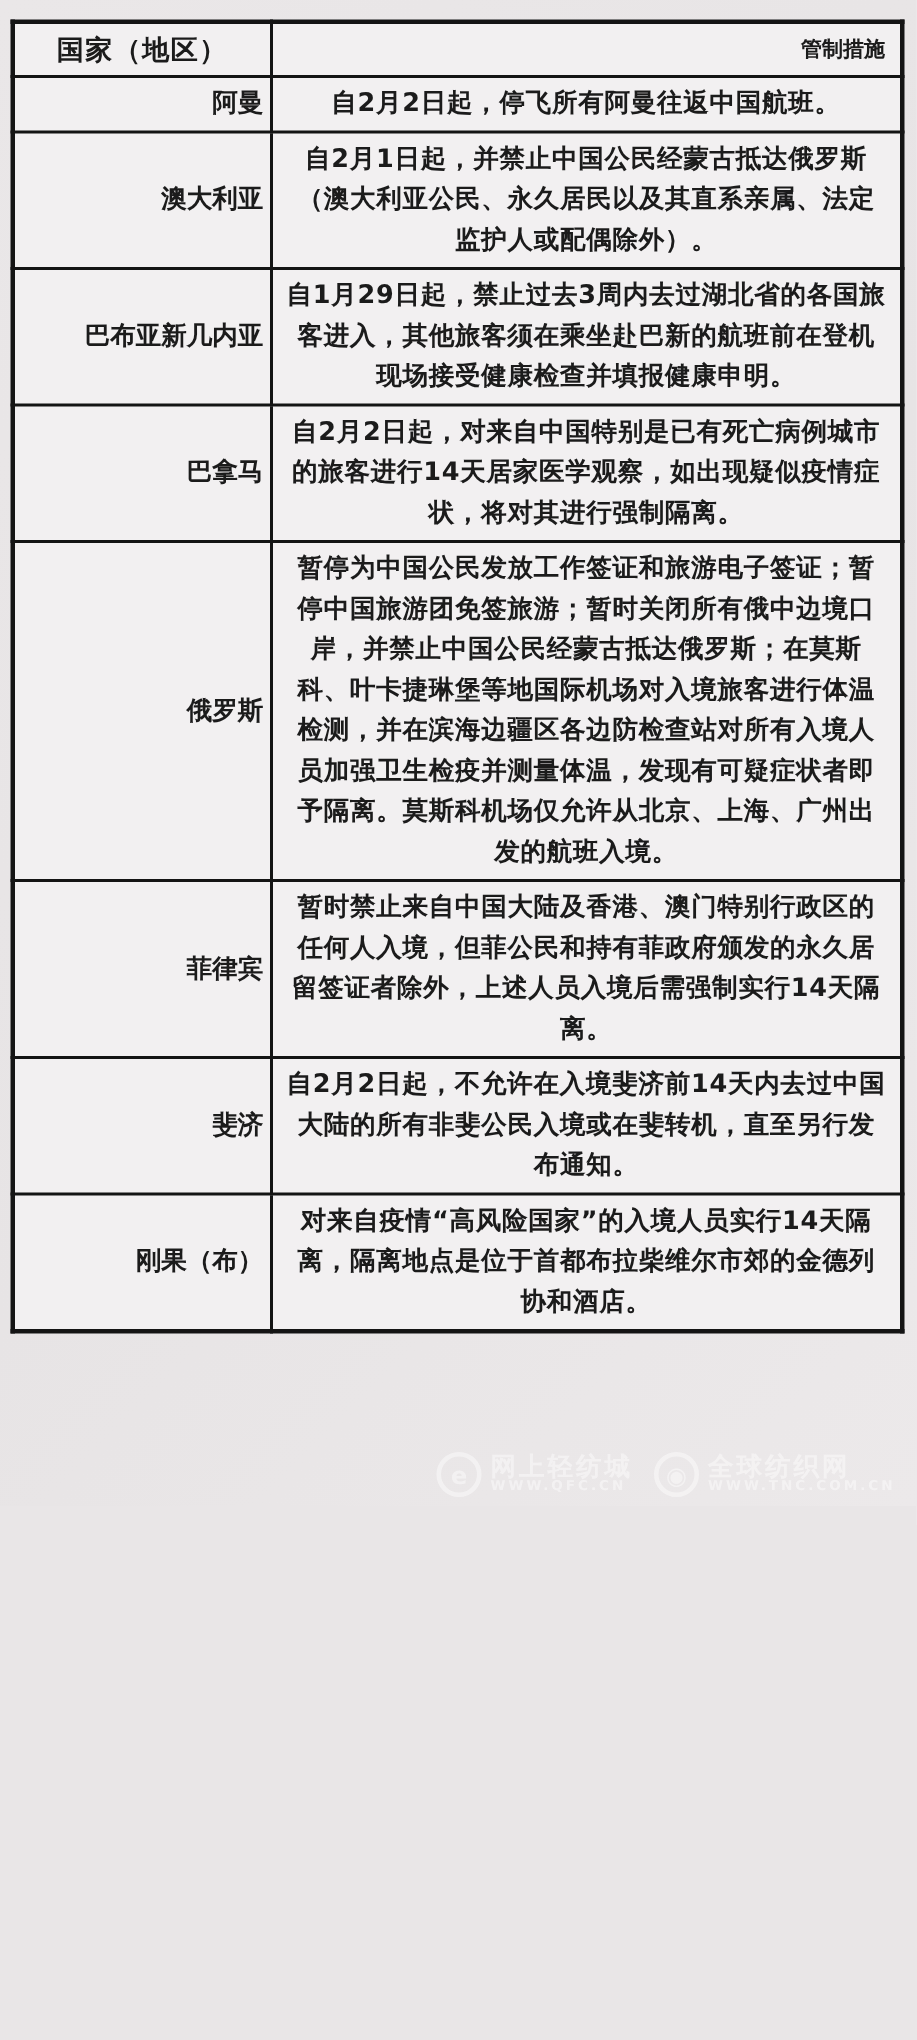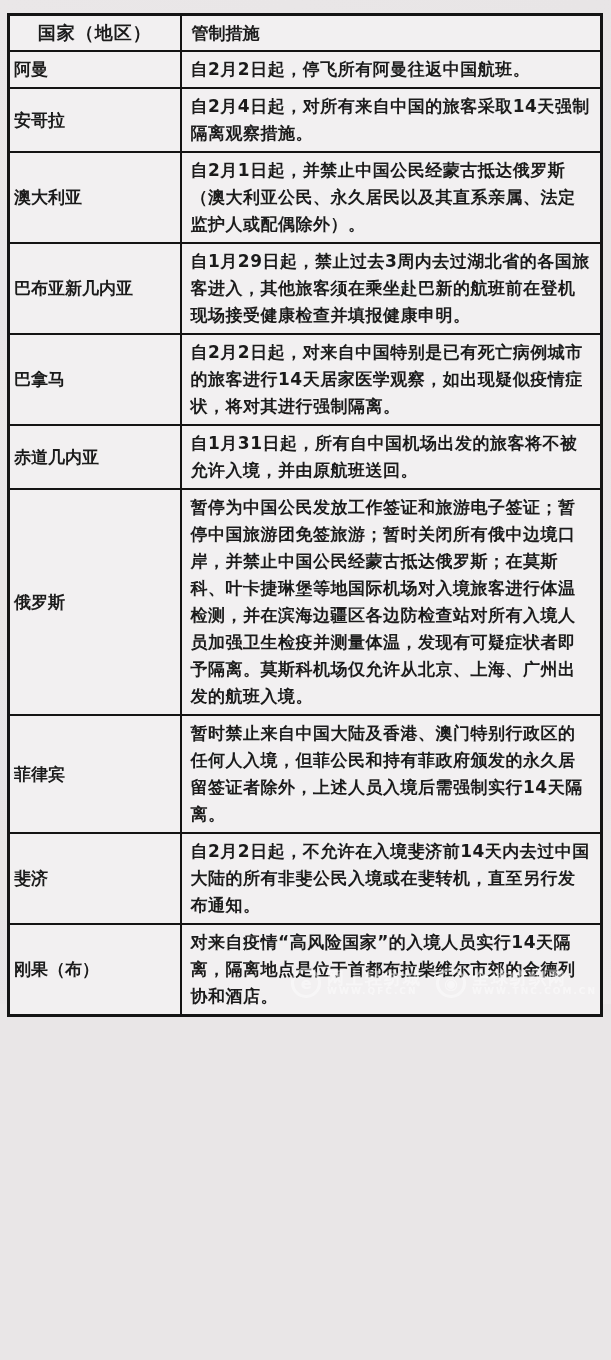--- a/index.html
+++ b/index.html
@@ -31,33 +31,33 @@
   table.measures { border: 3px solid #141414; }
   col.c-country { width: 172px; }
   col.c-measure { width: 421px; }
   th.hdr-country {
     text-align: center;
     font-size: 18px;
     padding: 5px 6px;
     letter-spacing: 1px;
   }
   th.hdr-measure {
-    text-align: left;
-    font-size: 17px;
+    text-align: right;
+    font-size: 14px;
     padding: 5px 10px;
   }
   td.country {
-    text-align: left;
+    text-align: right;
     font-size: 17px;
     line-height: 25px;
     padding: 4px 4px;
     white-space: pre-line;
   }
   td.measure {
-    text-align: left;
+    text-align: center;
     font-size: 17px;
     line-height: 27px;
     padding: 4px 9px 4px 9px;
     letter-spacing: 0.5px;
   }
   .watermark {
     position: absolute;
     right: 14px; bottom: 6px;
     display: flex;
     align-items: center;
@@ -93,38 +93,30 @@
         <th class="hdr-country">国家（地区）</th>
         <th class="hdr-measure">管制措施</th>
       </tr>
     </thead>
     <tbody>
       <tr>
         <td class="country">阿曼</td>
         <td class="measure">自2月2日起，停飞所有阿曼往返中国航班。</td>
       </tr>
       <tr>
-        <td class="country">安哥拉</td>
-        <td class="measure">自2月4日起，对所有来自中国的旅客采取14天强制隔离观察措施。</td>
-      </tr>
-      <tr>
         <td class="country">澳大利亚</td>
         <td class="measure">自2月1日起，并禁止中国公民经蒙古抵达俄罗斯（澳大利亚公民、永久居民以及其直系亲属、法定监护人或配偶除外）。</td>
       </tr>
       <tr>
         <td class="country">巴布亚新几内亚</td>
         <td class="measure">自1月29日起，禁止过去3周内去过湖北省的各国旅客进入，其他旅客须在乘坐赴巴新的航班前在登机现场接受健康检查并填报健康申明。</td>
       </tr>
       <tr>
         <td class="country">巴拿马</td>
         <td class="measure">自2月2日起，对来自中国特别是已有死亡病例城市的旅客进行14天居家医学观察，如出现疑似疫情症状，将对其进行强制隔离。</td>
-      </tr>
-      <tr>
-        <td class="country">赤道几内亚</td>
-        <td class="measure">自1月31日起，所有自中国机场出发的旅客将不被允许入境，并由原航班送回。</td>
       </tr>
       <tr>
         <td class="country">俄罗斯</td>
         <td class="measure">暂停为中国公民发放工作签证和旅游电子签证；暂停中国旅游团免签旅游；暂时关闭所有俄中边境口岸，并禁止中国公民经蒙古抵达俄罗斯；在莫斯科、叶卡捷琳堡等地国际机场对入境旅客进行体温检测，并在滨海边疆区各边防检查站对所有入境人员加强卫生检疫并测量体温，发现有可疑症状者即予隔离。莫斯科机场仅允许从北京、上海、广州出发的航班入境。</td>
       </tr>
       <tr>
         <td class="country">菲律宾</td>
         <td class="measure">暂时禁止来自中国大陆及香港、澳门特别行政区的任何人入境，但菲公民和持有菲政府颁发的永久居留签证者除外，上述人员入境后需强制实行14天隔离。</td>
       </tr>
       <tr>

